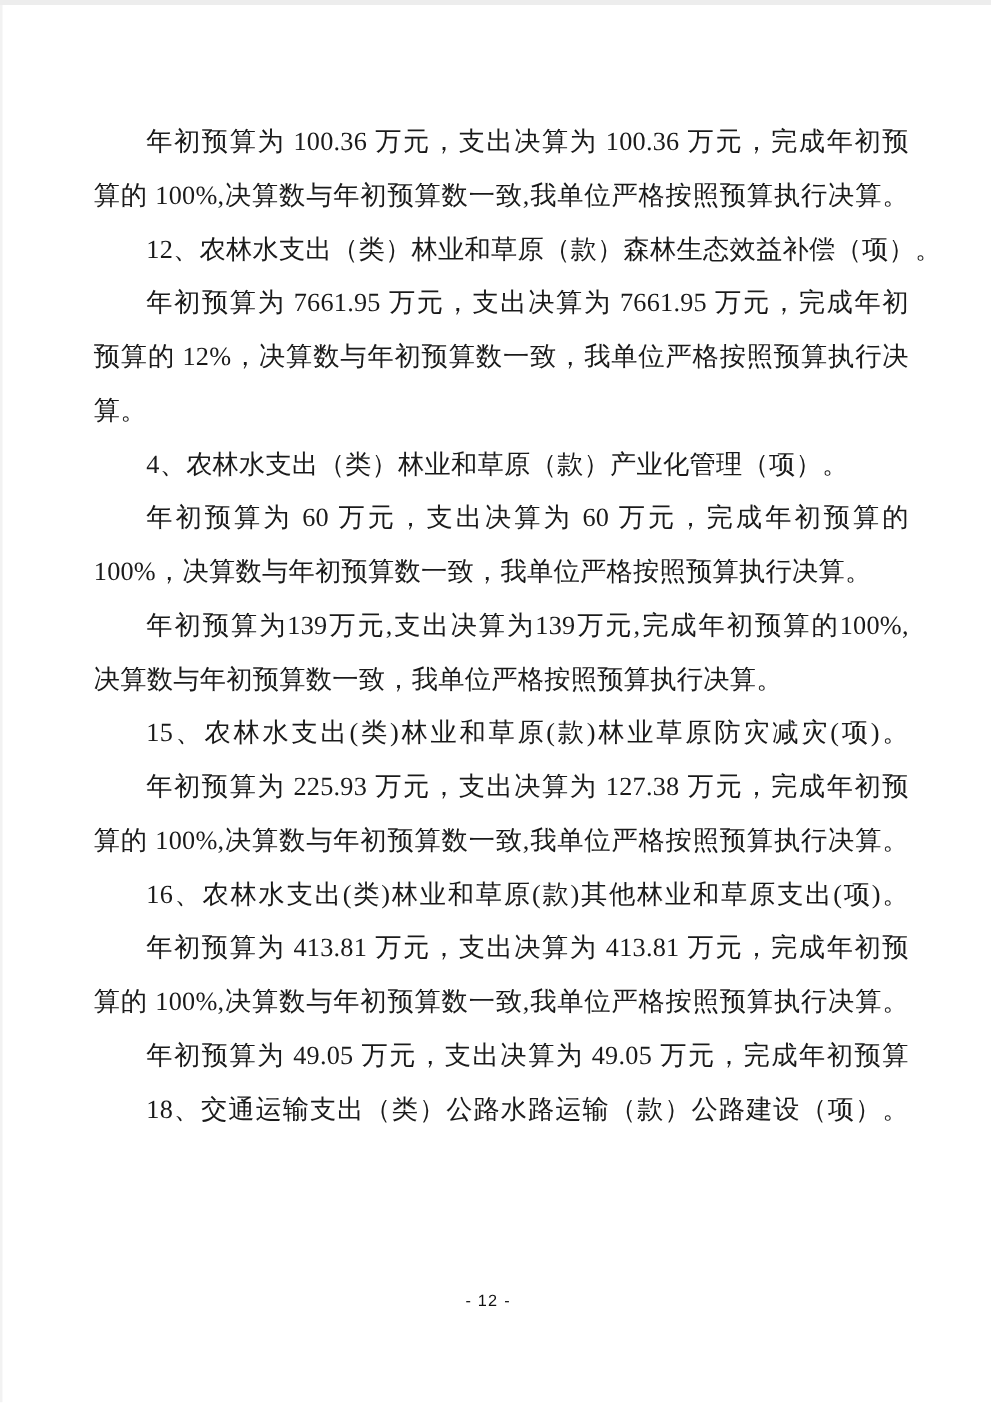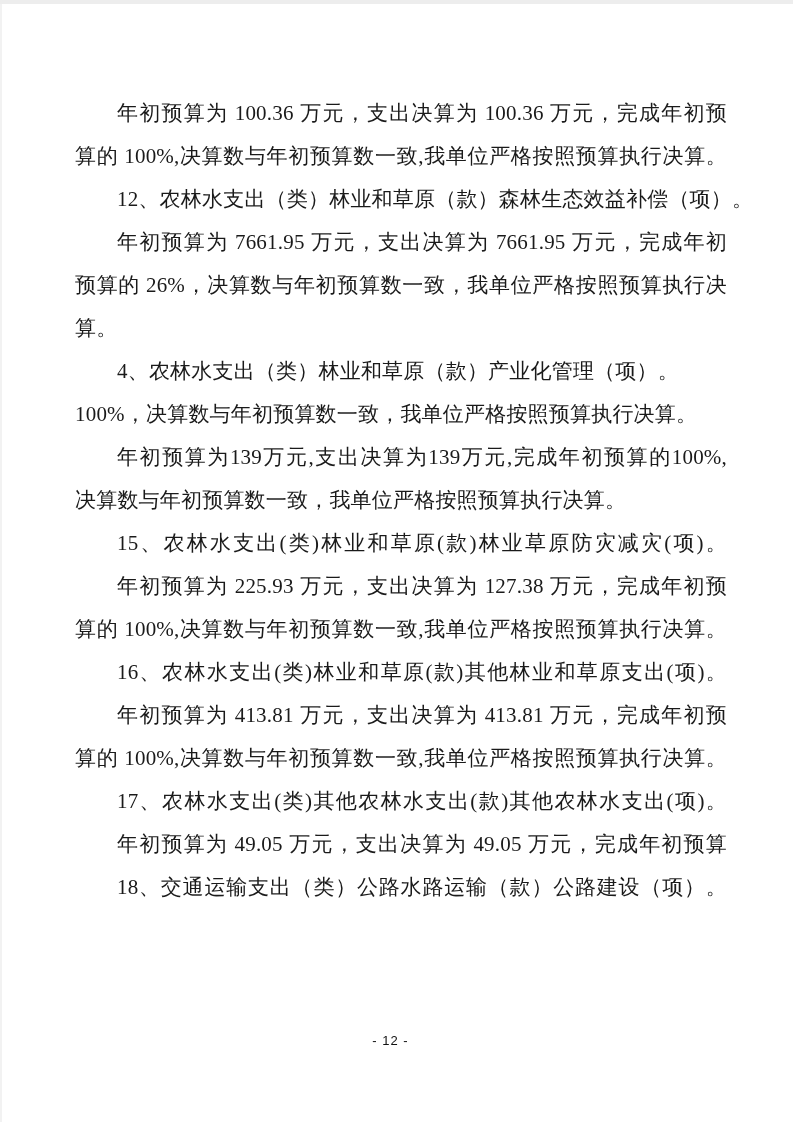--- a/index.html
+++ b/index.html
@@ -53,30 +53,30 @@
 </style>
 </head>
 <body>
 
 <div class="page">
   <div class="text-block">
       <div class="line indent fill">年初预算为 100.36 万元，支出决算为 100.36 万元，完成年初预</div>
       <div class="line fill">算的 100%,决算数与年初预算数一致,我单位严格按照预算执行决算。</div>
       <div class="line indent fill">12、农林水支出（类）林业和草原（款）森林生态效益补偿（项）。</div>
       <div class="line indent fill">年初预算为 7661.95 万元，支出决算为 7661.95 万元，完成年初</div>
-      <div class="line fill">预算的 26%，决算数与年初预算数一致，我单位严格按照预算执行决</div>
+      <div class="line fill">预算的 12%，决算数与年初预算数一致，我单位严格按照预算执行决</div>
       <div class="line">算。</div>
       <div class="line indent">4、农林水支出（类）林业和草原（款）产业化管理（项）。</div>
+      <div class="line indent fill">年初预算为 60 万元，支出决算为 60 万元，完成年初预算的</div>
       <div class="line">100%，决算数与年初预算数一致，我单位严格按照预算执行决算。</div>
       <div class="line indent fill">年初预算为139万元,支出决算为139万元,完成年初预算的100%,</div>
       <div class="line">决算数与年初预算数一致，我单位严格按照预算执行决算。</div>
       <div class="line indent fill">15、农林水支出(类)林业和草原(款)林业草原防灾减灾(项)。</div>
       <div class="line indent fill">年初预算为 225.93 万元，支出决算为 127.38 万元，完成年初预</div>
       <div class="line fill">算的 100%,决算数与年初预算数一致,我单位严格按照预算执行决算。</div>
       <div class="line indent fill">16、农林水支出(类)林业和草原(款)其他林业和草原支出(项)。</div>
       <div class="line indent fill">年初预算为 413.81 万元，支出决算为 413.81 万元，完成年初预</div>
       <div class="line fill">算的 100%,决算数与年初预算数一致,我单位严格按照预算执行决算。</div>
-      <div class="line indent fill">17、农林水支出(类)其他农林水支出(款)其他农林水支出(项)。</div>
       <div class="line indent fill">年初预算为 49.05 万元，支出决算为 49.05 万元，完成年初预算</div>
       <div class="line indent fill">18、交通运输支出（类）公路水路运输（款）公路建设（项）。</div>
     </div>
   <div class="footer">- 12 -</div>
 </div>
 
 </body></html>

